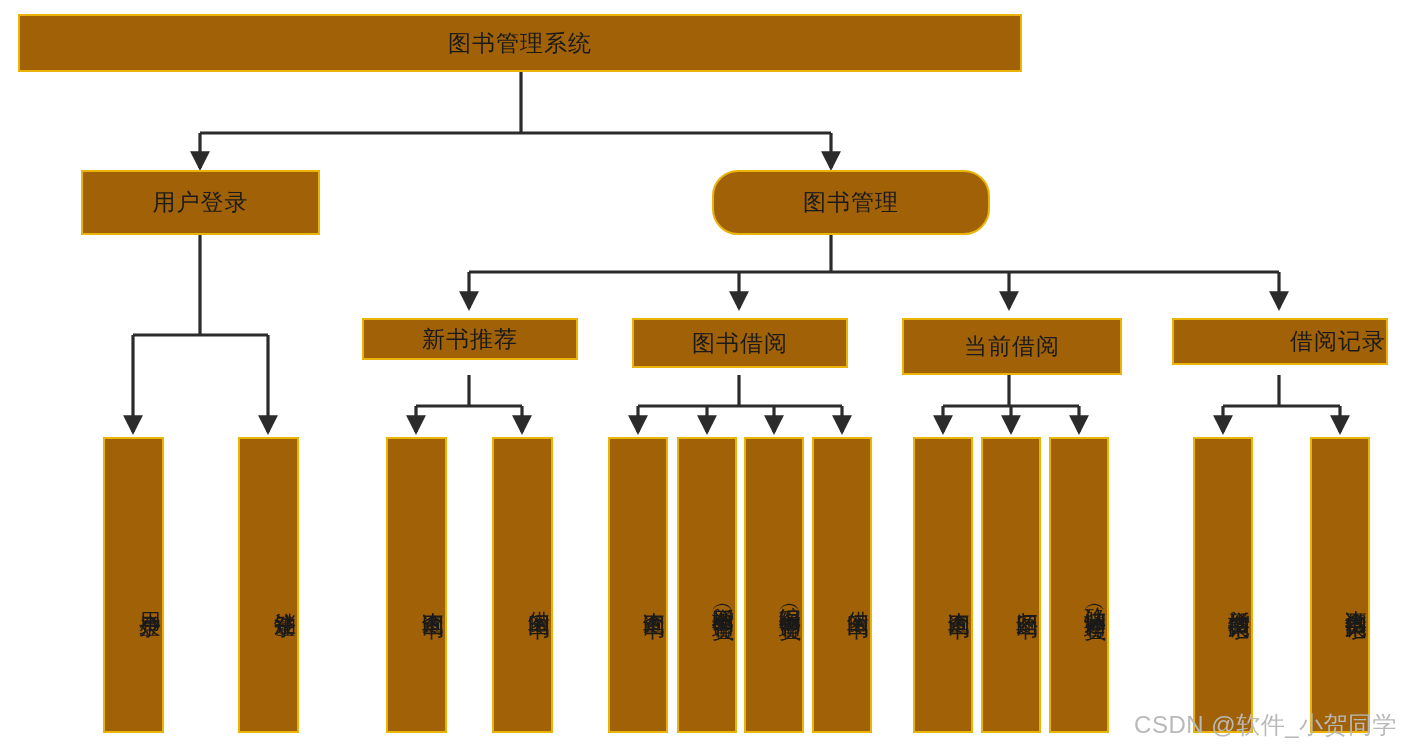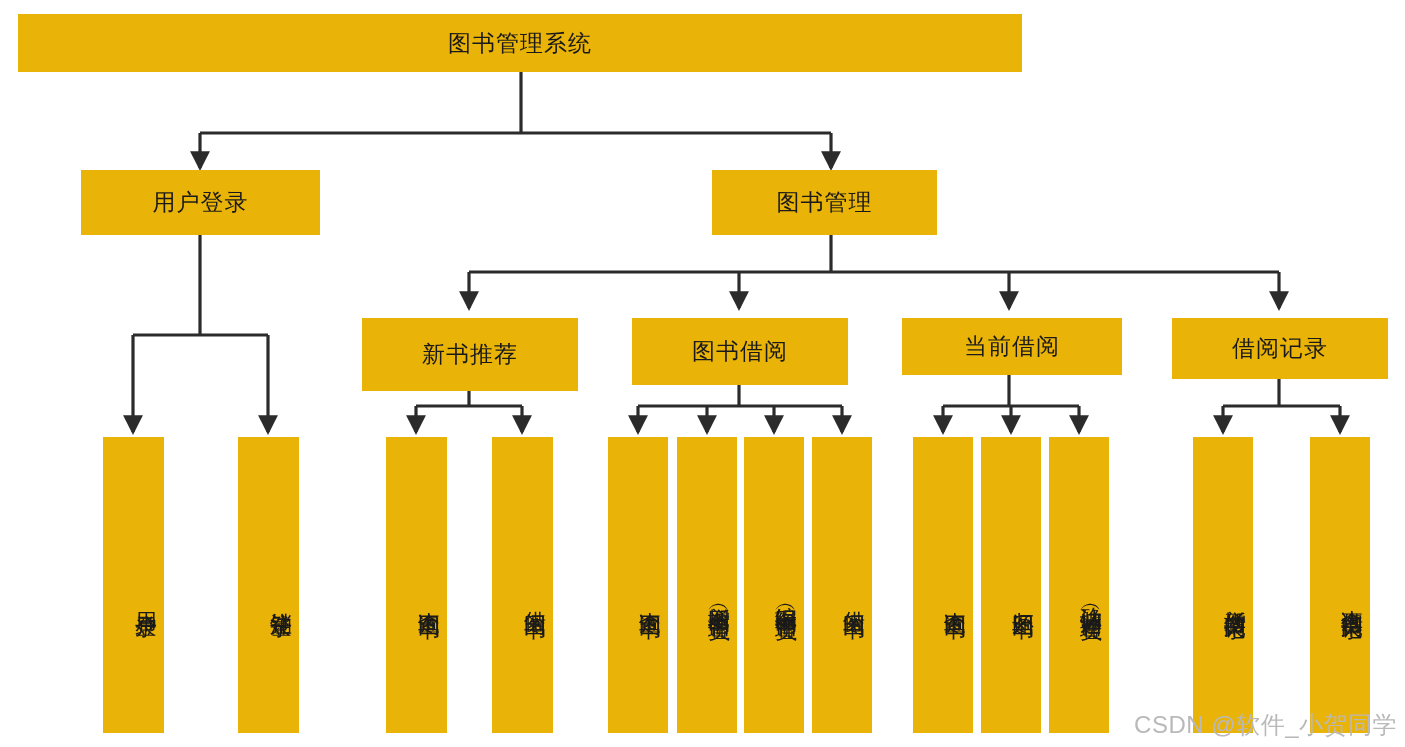--- a/index.html
+++ b/index.html
@@ -20,22 +20,22 @@
   #edge-layer {
     position: absolute;
     left: 0;
     top: 0;
     width: 1405px;
     height: 747px;
   }
   .node {
     position: absolute;
     box-sizing: border-box;
-    background: #eab308;
-    border: 6px solid #eab308;
+    background: #a16207;
+    border: 2px solid #eab308;
     display: flex;
     align-items: center;
     justify-content: center;
     color: #1a1a1a;
     z-index: 2;
   }
   .node.horiz {
     font-size: 23px;
     letter-spacing: 1px;
   }
@@ -123,34 +123,34 @@
     </g>
   </svg>
 
   <div class="node horiz" style="left:18px; top:14px; width:1004px; height:58px;">
     <span>图书管理系统</span>
   </div>
 
   <div class="node horiz" style="left:81px; top:170px; width:239px; height:65px;">
     <span>用户登录</span>
   </div>
-  <div class="node horiz" style="left:712px; top:170px; width:225px; height:65px;">
+  <div class="node horiz" style="left:712px; top:170px; width:278px; height:65px;border-radius:26px;">
     <span>图书管理</span>
   </div>
 
-  <div class="node horiz" style="left:362px; top:318px; width:216px; height:73px;">
+  <div class="node horiz" style="left:362px; top:318px; width:216px; height:42px;">
     <span>新书推荐</span>
   </div>
-  <div class="node horiz" style="left:632px; top:318px; width:216px; height:67px;">
+  <div class="node horiz" style="left:632px; top:318px; width:216px; height:50px;">
     <span>图书借阅</span>
   </div>
   <div class="node horiz" style="left:902px; top:318px; width:220px; height:57px;">
     <span>当前借阅</span>
   </div>
-  <div class="node horiz" style="left:1172px; top:318px; width:216px; height:61px;">
+  <div class="node horiz" style="left:1172px; top:318px; width:216px; height:47px;justify-content:flex-end;">
     <span>借阅记录</span>
   </div>
 
   <div class="node vert" style="left:103px; top:437px; width:61px; height:296px;">
     <span class="vlabel">用户登录</span>
   </div>
   <div class="node vert" style="left:238px; top:437px; width:61px; height:296px;">
     <span class="vlabel">注销登录</span>
   </div>
 

